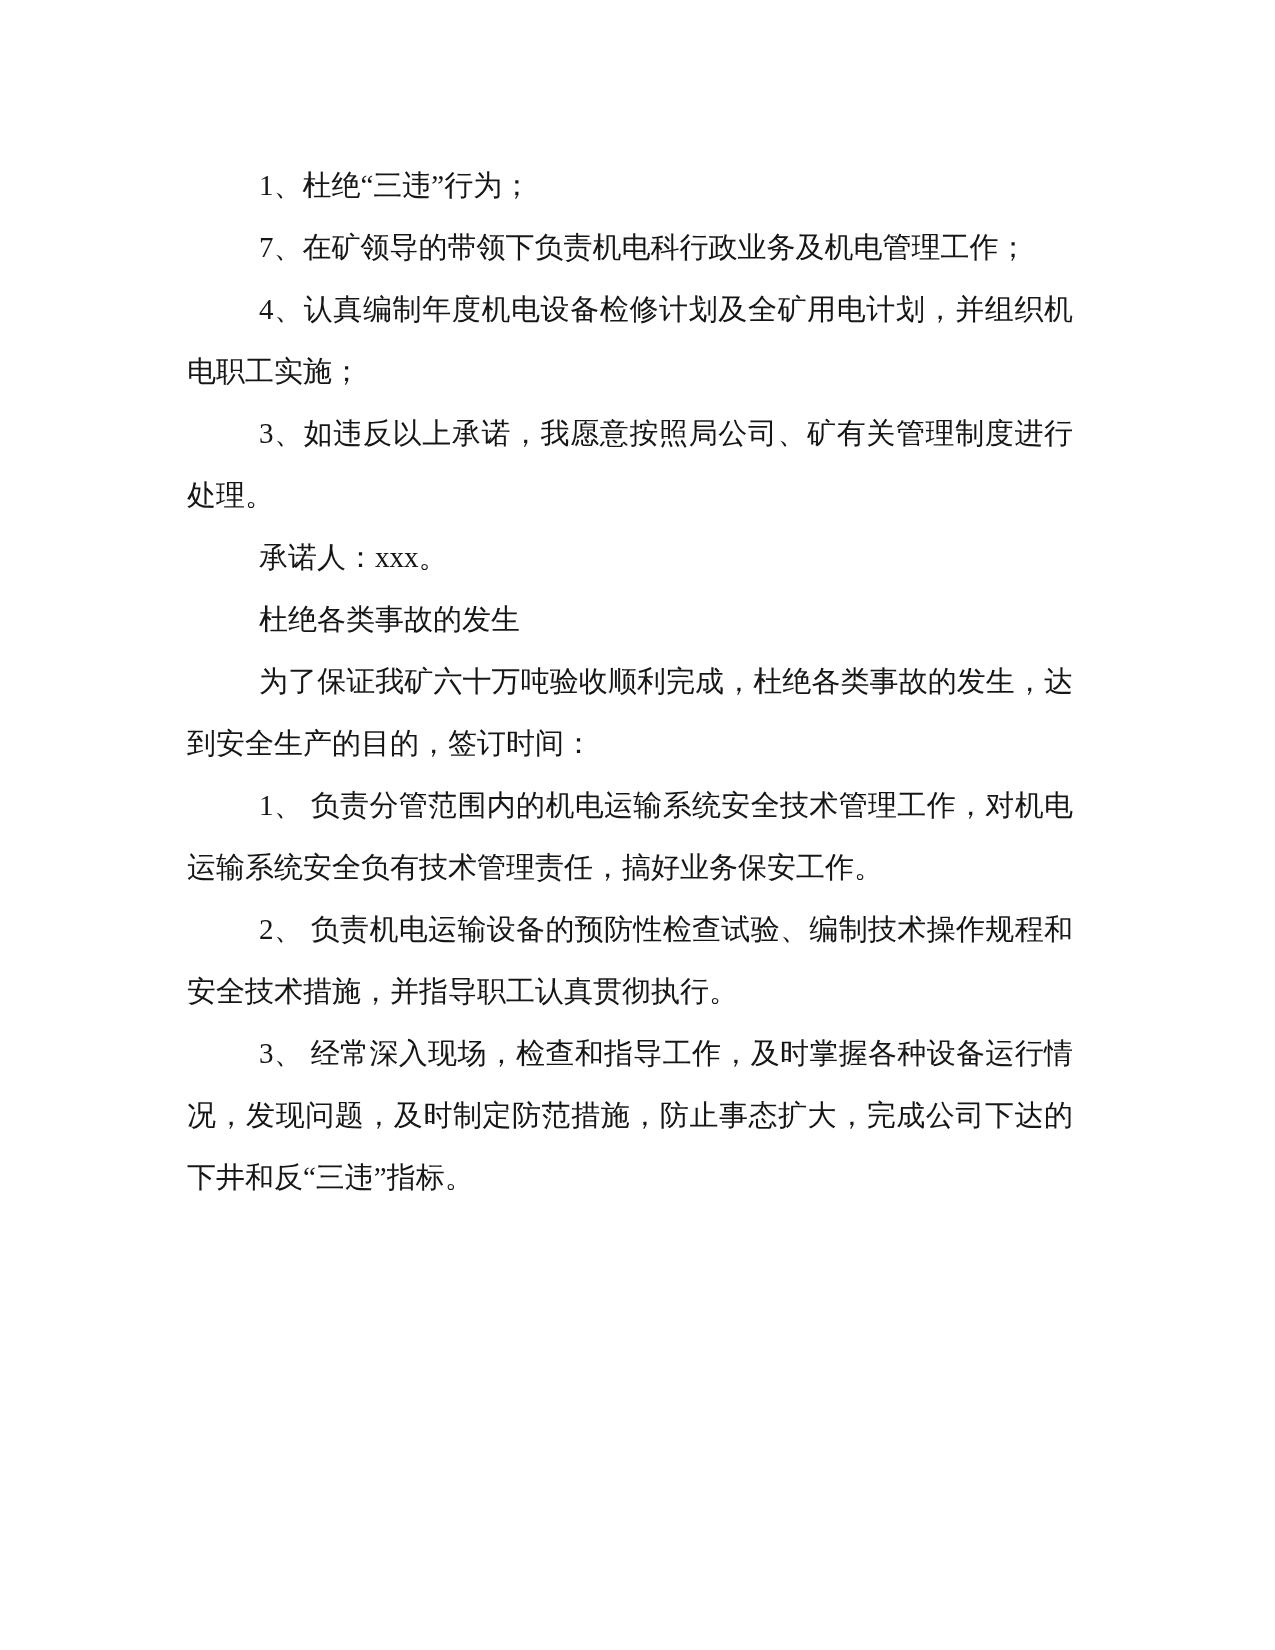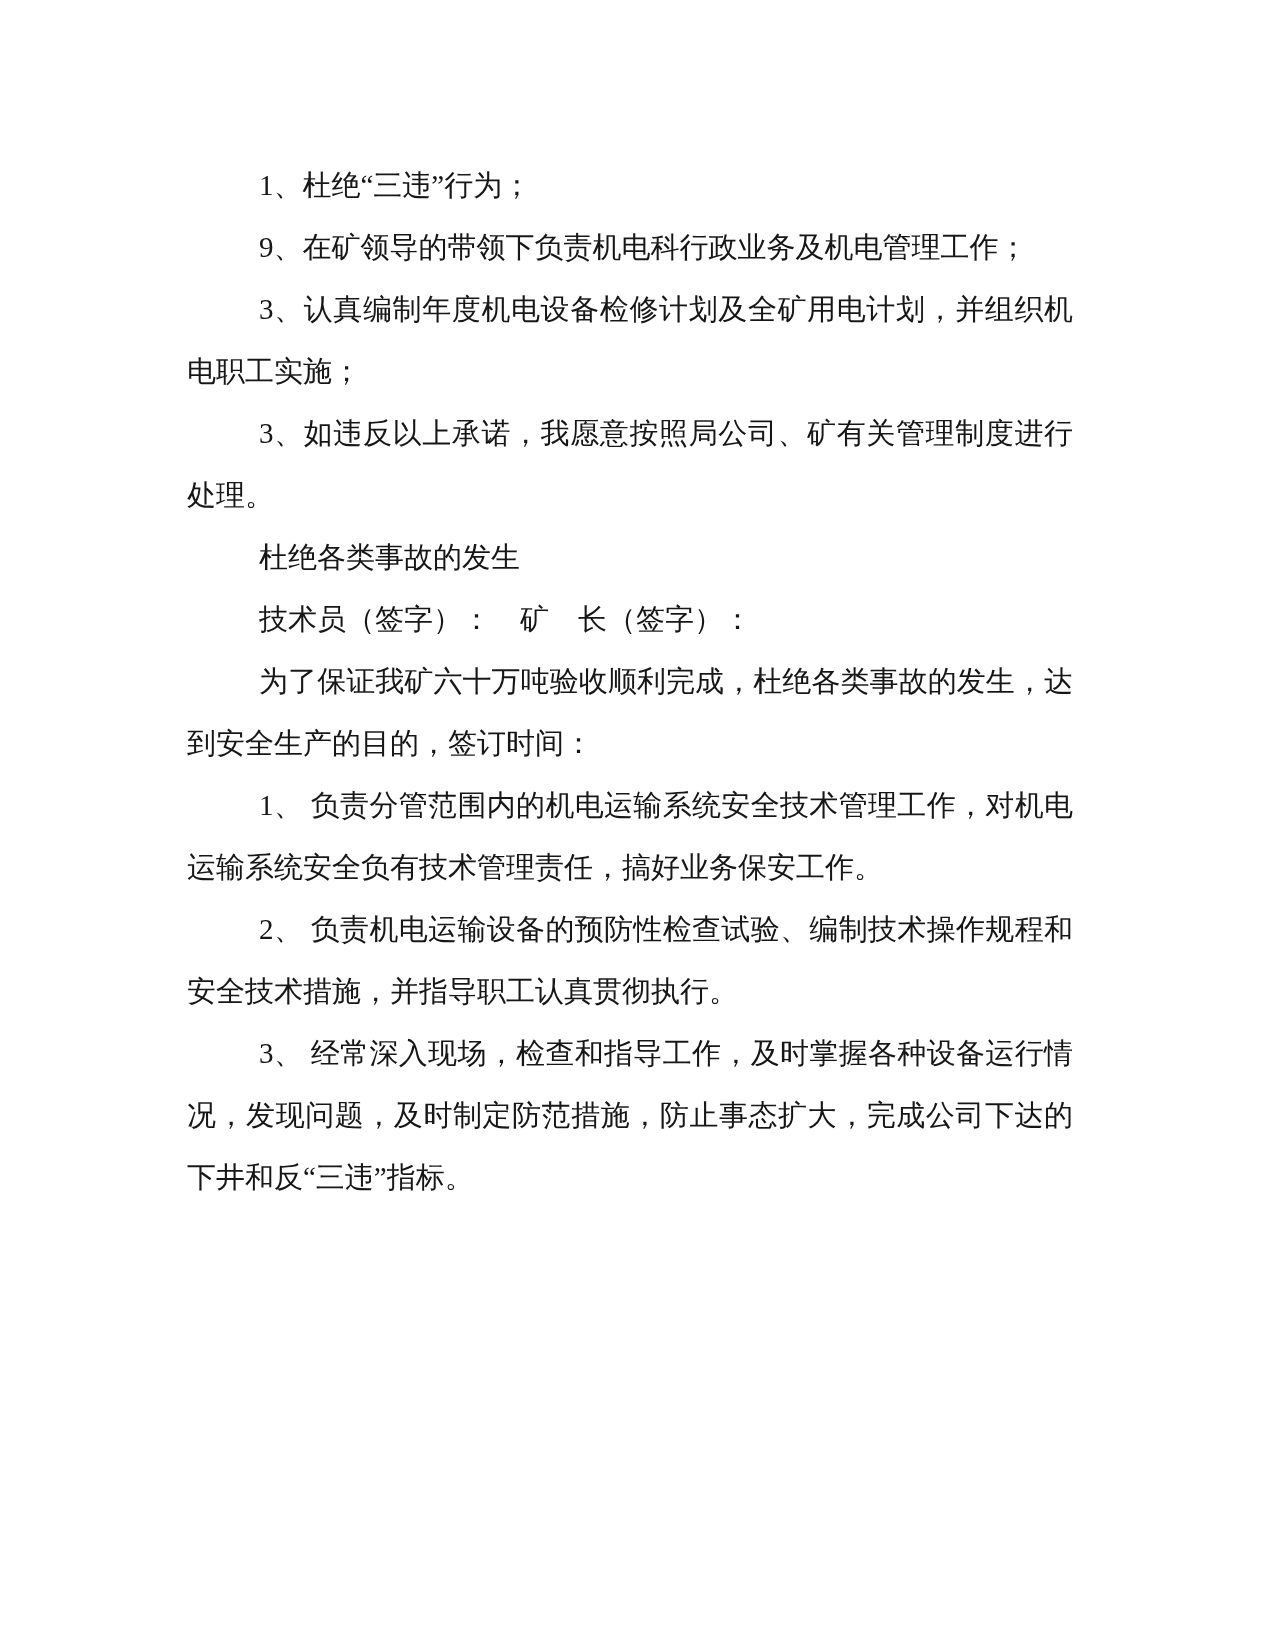--- a/index.html
+++ b/index.html
@@ -32,23 +32,23 @@
     text-indent: 72px;
     word-break: break-all;
   }
 </style>
 </head>
 <body>
 
 <div class="page">
   <div class="content">
     <p class="para">1、杜绝“三违”行为；</p>
-    <p class="para">9、在矿领导的带领下负责机电科行政业务及机电管理工作；</p>
-    <p class="para">3、认真编制年度机电设备检修计划及全矿用电计划，并组织机电职工实施；</p>
+    <p class="para">7、在矿领导的带领下负责机电科行政业务及机电管理工作；</p>
+    <p class="para">4、认真编制年度机电设备检修计划及全矿用电计划，并组织机电职工实施；</p>
     <p class="para">3、如违反以上承诺，我愿意按照局公司、矿有关管理制度进行处理。</p>
+    <p class="para">承诺人：xxx。</p>
     <p class="para">杜绝各类事故的发生</p>
-    <p class="para">技术员（签字）：　矿　长（签字）：</p>
     <p class="para">为了保证我矿六十万吨验收顺利完成，杜绝各类事故的发生，达到安全生产的目的，签订时间：</p>
     <p class="para">1、 负责分管范围内的机电运输系统安全技术管理工作，对机电运输系统安全负有技术管理责任，搞好业务保安工作。</p>
     <p class="para">2、 负责机电运输设备的预防性检查试验、编制技术操作规程和安全技术措施，并指导职工认真贯彻执行。</p>
     <p class="para">3、 经常深入现场，检查和指导工作，及时掌握各种设备运行情况，发现问题，及时制定防范措施，防止事态扩大，完成公司下达的下井和反“三违”指标。</p>
   </div>
 </div>
 
 </body></html>

